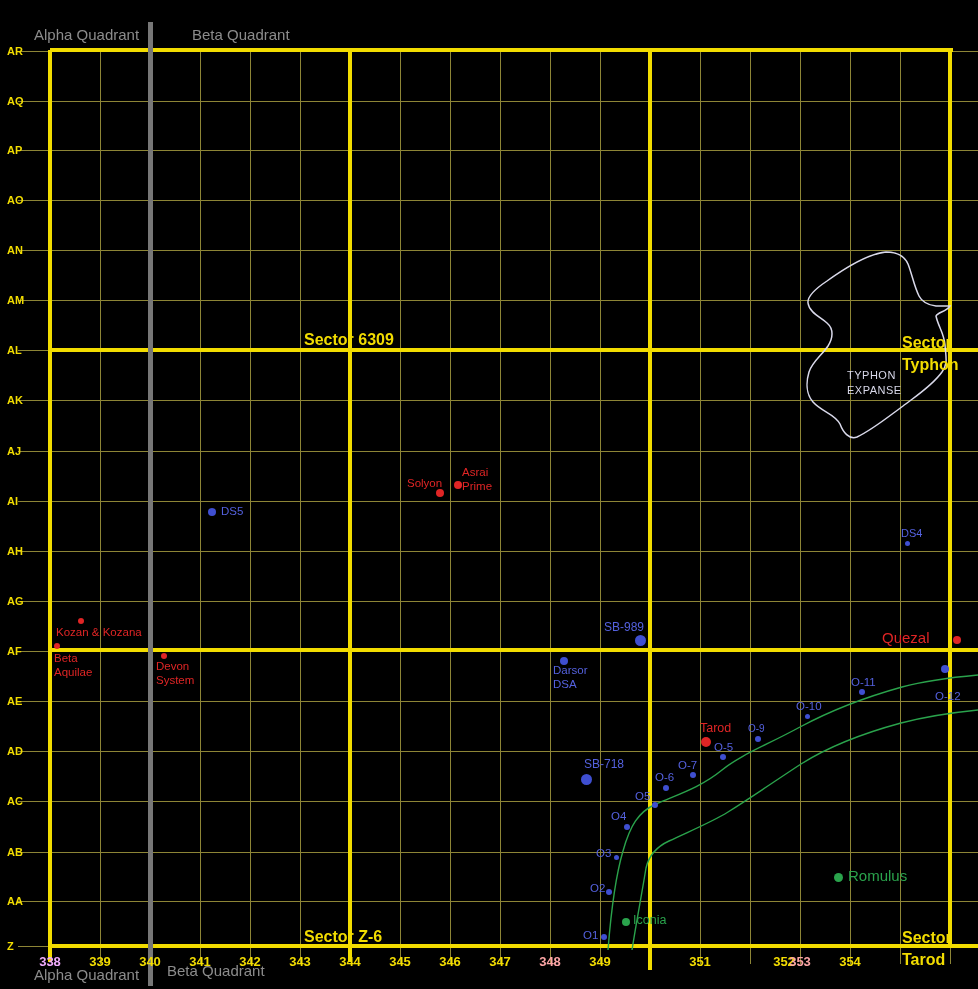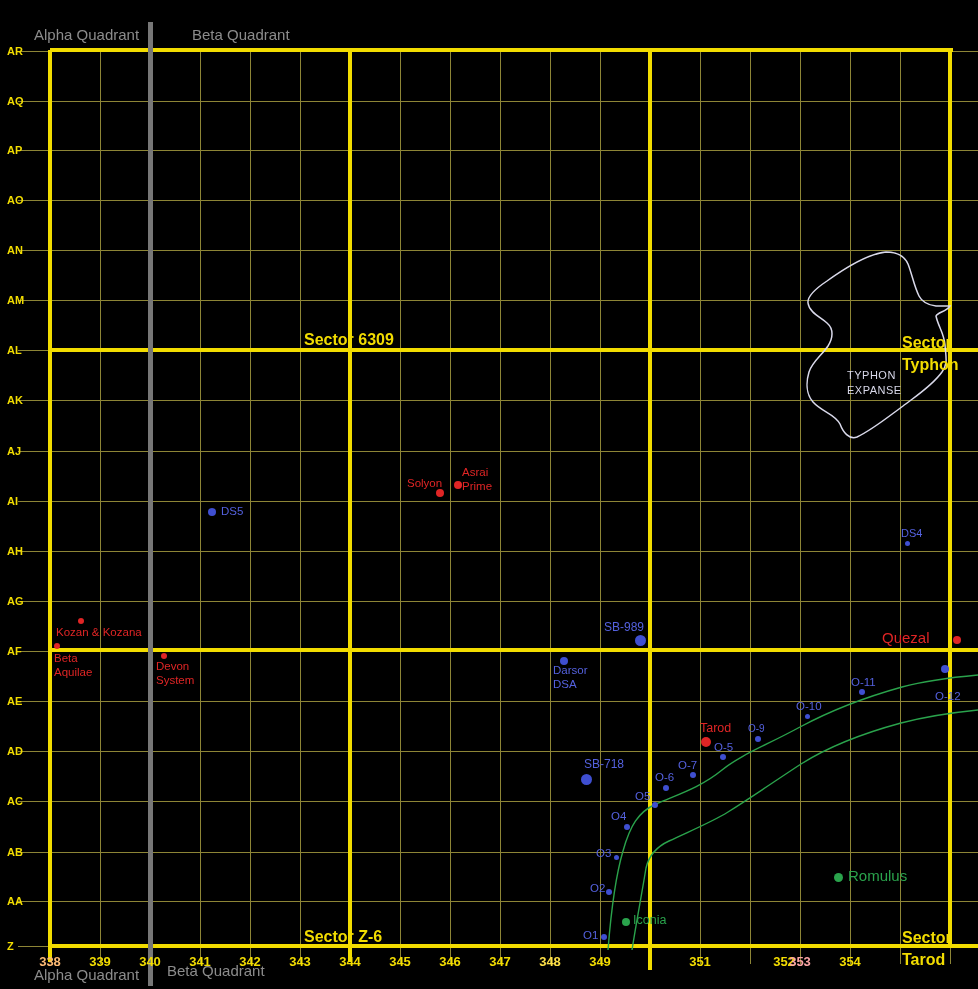--- a/index.html
+++ b/index.html
@@ -79,31 +79,31 @@
       <div class="vline" style="left: 950px; top: 50px; height: 914px; background: rgb(141, 133, 54);"></div>
       <div class="thick-h" style="left: 50px; top: 48px; width: 903px; background: rgb(242, 220, 0);"></div>
       <div class="thick-h" style="left: 50px; top: 348px; width: 928px; background: rgb(242, 220, 0);"></div>
       <div class="thick-h" style="left: 50px; top: 648px; width: 928px; background: rgb(242, 220, 0);"></div>
       <div class="thick-h" style="left: 50px; top: 944px; width: 928px; background: rgb(242, 220, 0);"></div>
       <div class="thick-v" style="left: 48px; top: 50px; height: 912px; background: rgb(242, 220, 0);"></div>
       <div class="thick-v" style="left: 348px; top: 50px; height: 912px; background: rgb(242, 220, 0);"></div>
       <div class="thick-v" style="left: 648px; top: 50px; height: 920px; background: rgb(242, 220, 0);"></div>
       <div class="thick-v" style="left: 948px; top: 50px; height: 898px; background: rgb(242, 220, 0);"></div>
       <div class="divider" style="left: 148px; top: 22px; height: 964px;"></div>
-      <div class="col-label" style="left: 50px; top: 954px; color: #fdba74;">338</div>
+      <div class="col-label" style="left: 50px; top: 954px; color: #f0abfc;">338</div>
       <div class="col-label" style="left: 100px; top: 954px; color: rgb(242, 220, 0);">339</div>
       <div class="col-label" style="left: 150px; top: 954px; color: rgb(242, 220, 0);">340</div>
       <div class="col-label" style="left: 200px; top: 954px; color: rgb(242, 220, 0);">341</div>
       <div class="col-label" style="left: 250px; top: 954px; color: rgb(242, 220, 0);">342</div>
       <div class="col-label" style="left: 300px; top: 954px; color: rgb(242, 220, 0);">343</div>
       <div class="col-label" style="left: 350px; top: 954px; color: rgb(242, 220, 0);">344</div>
       <div class="col-label" style="left: 400px; top: 954px; color: rgb(242, 220, 0);">345</div>
       <div class="col-label" style="left: 450px; top: 954px; color: rgb(242, 220, 0);">346</div>
       <div class="col-label" style="left: 500px; top: 954px; color: rgb(242, 220, 0);">347</div>
-      <div class="col-label" style="left: 550px; top: 954px; color: #fde047;">348</div>
+      <div class="col-label" style="left: 550px; top: 954px; color: #fca5a5;">348</div>
       <div class="col-label" style="left: 600px; top: 954px; color: rgb(242, 220, 0);">349</div>
       <div class="col-label" style="left: 650px; top: 954px; color: rgb(242, 220, 0); margin-top: 44px;">350</div>
       <div class="col-label" style="left: 700px; top: 954px; color: rgb(242, 220, 0);">351</div>
       <div class="col-label" style="left: 784px; top: 954px; color: rgb(242, 220, 0);">352</div>
       <div class="col-label" style="left: 800px; top: 954px; color: #fca5a5;">353</div>
       <div class="col-label" style="left: 850px; top: 954px; color: rgb(242, 220, 0);">354</div>
     </div>
 
   <svg id="shape-layer" width="978" height="989" viewBox="0 0 978 989">
     <path id="typhon-path" fill="none" stroke-width="1.5" d="M 886 252 C 896 252 904 255 908 264 C 912 274 914 286 919 296 C 922 302 928 305 936 306 L 950 306 C 946 312 938 312 936 316 C 938 326 944 333 945 345 C 946 358 948 364 942 372 C 932 386 916 396 903 406 C 888 417 872 430 857 437 C 849 440 843 432 840 424 C 835 414 822 412 813 402 C 806 394 806 382 809 372 C 812 362 822 355 828 346 C 833 338 834 329 827 323 C 820 317 809 312 808 303 C 807 295 818 287 827 281 C 845 268 867 254 886 252 Z" stroke="#d9d9ea"></path>

